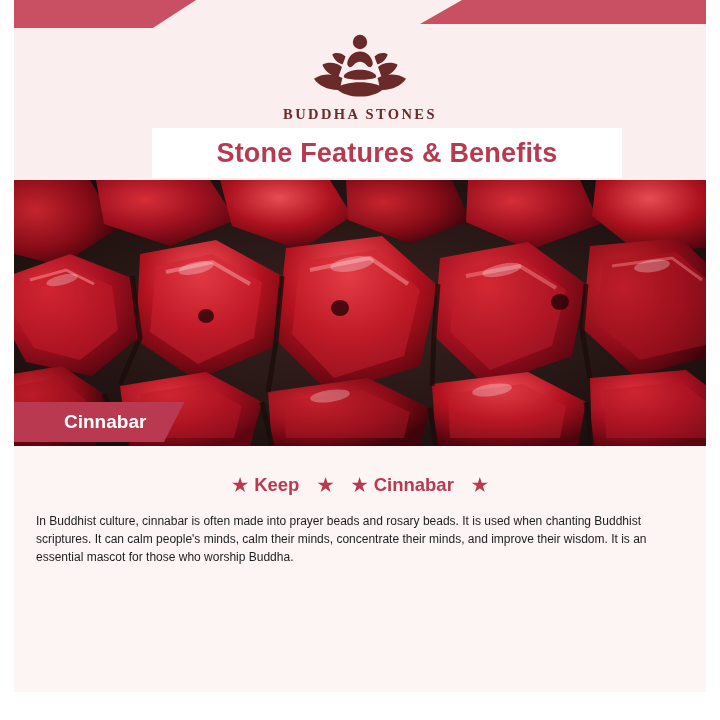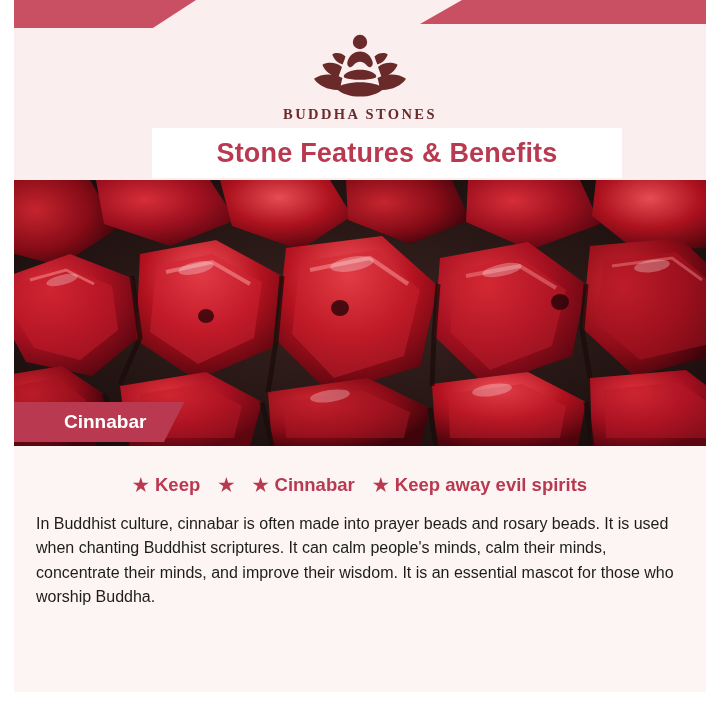--- a/index.html
+++ b/index.html
@@ -161,21 +161,21 @@
     align-items: center;
     gap: 6px;
   }
   .star {
     color: #b93a50;
     font-size: 18px;
     line-height: 1;
   }
   .desc {
     margin-top: 16px;
-    font-size: 16px;
+    font-size: 12px;
     line-height: 1.52;
     color: #1d1d1d;
     text-align: left;
   }
 </style>
 </head>
 <body>
 
 <div class="page">
 
@@ -321,21 +321,20 @@
       </span>
       <span class="benefit">
         <span class="star">★</span>
       </span>
       <span class="benefit">
         <span class="star">★</span>
         <span>Cinnabar</span>
       </span>
       <span class="benefit">
         <span class="star">★</span>
-        <span>Keep away evil spirits</span>
       </span>
     </div>
     <p class="desc">In Buddhist culture, cinnabar is often made into prayer beads and rosary beads. It is used when chanting Buddhist scriptures. It can calm people's minds, calm their minds, concentrate their minds, and improve their wisdom. It is an essential mascot for those who worship Buddha.</p>
   </div>
 
   <div class="edge-left"></div>
   <div class="edge-right"></div>
   <div class="edge-bottom"></div>
 
 </div>

